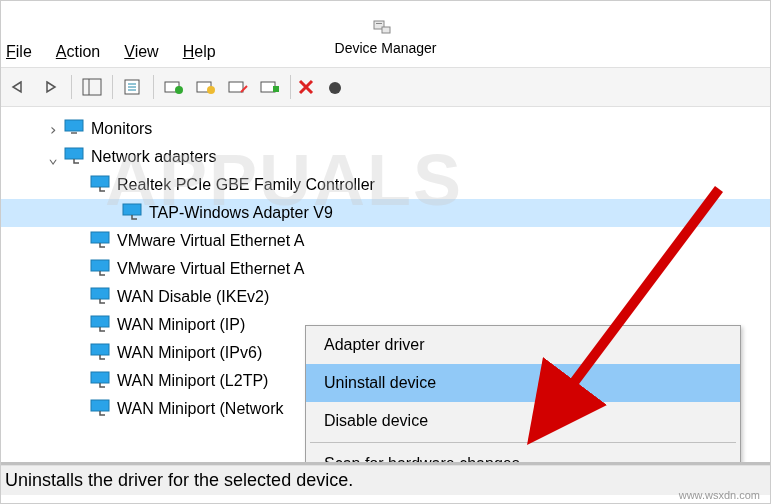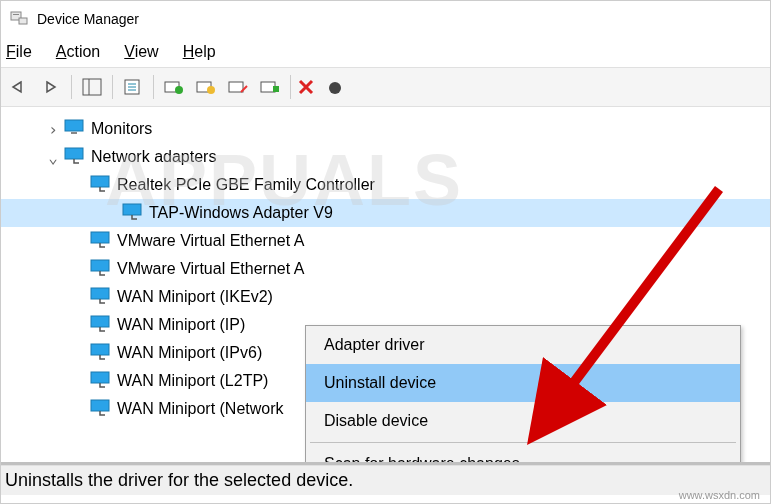--- a/index.html
+++ b/index.html
@@ -1,17 +1,17 @@
 <!DOCTYPE html>
 <html><head>
   <meta charset="utf-8">
   <style>
     * { box-sizing: border-box; margin: 0; padding: 0; font-family: "Segoe UI", Tahoma, sans-serif; }
     body { width: 771px; height: 504px; background: #fff; border: 1px solid #ccc; position: relative; overflow: hidden; }
-    .titlebar { display: flex; align-items: center; height: 36px; padding: 8px 8px; font-size: 14px; }
+    .titlebar { display: flex; align-items: center; height: 36px; padding: 16px 8px; font-size: 14px; flex-direction: column; }
     .titlebar .title-icon { margin-right: 8px; }
     .menubar { display: flex; align-items: center; height: 30px; padding: 0 5px; font-size: 16px; gap: 24px; }
     .menubar span u { text-decoration: underline; }
     .toolbar { height: 40px; border-top: 1px solid #e0e0e0; border-bottom: 1px solid #e0e0e0; background: #f5f5f5; display: flex; align-items: center; padding: 0 4px; gap: 4px; }
     .toolbar .tool { width: 28px; height: 28px; display: flex; align-items: center; justify-content: center; }
     .toolbar .sep { width: 1px; height: 24px; background: #ccc; margin: 0 2px; }
     .content { position: relative; height: 358px; overflow: hidden; border-bottom: 3px solid #c0c0c0; background: #fff; font-size: 16px; }
     .tree { padding: 8px 0; }
     .row { display: flex; align-items: center; height: 28px; white-space: nowrap; }
     .row.selected { background: #cce8ff; }
@@ -162,21 +162,21 @@
             <rect x="2" y="2" width="18" height="11" fill="#2aa3e8" stroke="#1a7ab0"></rect>
             <path d="M11 13 L11 17 L16 17" fill="none" stroke="#555" stroke-width="1.5"></path>
           </svg></span>
       <span>VMware Virtual Ethernet A</span>
     </div>
     <div class="row" style="padding-left:88px">
       <span class="node-icon"><svg width="22" height="18">
             <rect x="2" y="2" width="18" height="11" fill="#2aa3e8" stroke="#1a7ab0"></rect>
             <path d="M11 13 L11 17 L16 17" fill="none" stroke="#555" stroke-width="1.5"></path>
           </svg></span>
-      <span>WAN Miniport (IKEv2)</span>
+      <span>WAN Disable (IKEv2)</span>
     </div>
     <div class="row" style="padding-left:88px">
       <span class="node-icon"><svg width="22" height="18">
             <rect x="2" y="2" width="18" height="11" fill="#2aa3e8" stroke="#1a7ab0"></rect>
             <path d="M11 13 L11 17 L16 17" fill="none" stroke="#555" stroke-width="1.5"></path>
           </svg></span>
       <span>WAN Miniport (IP)</span>
     </div>
     <div class="row" style="padding-left:88px">
       <span class="node-icon"><svg width="22" height="18">

